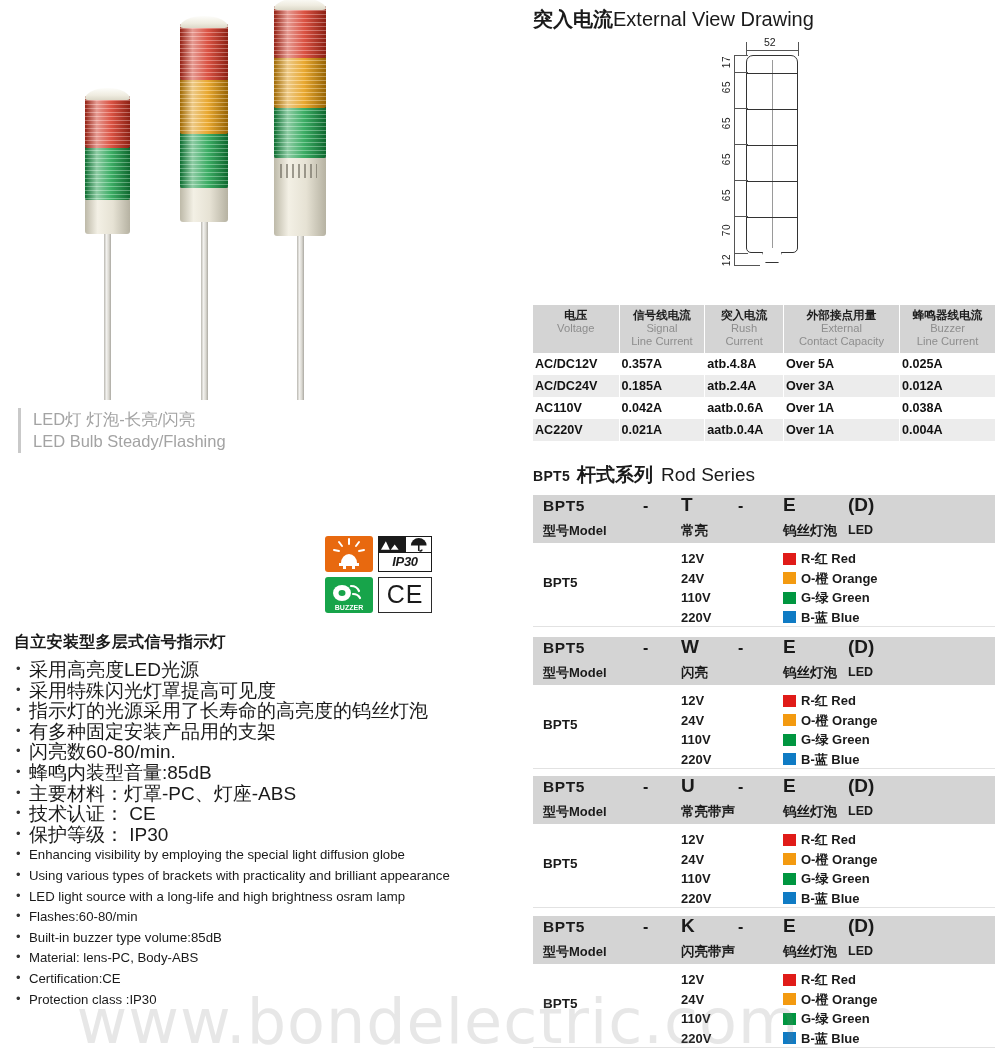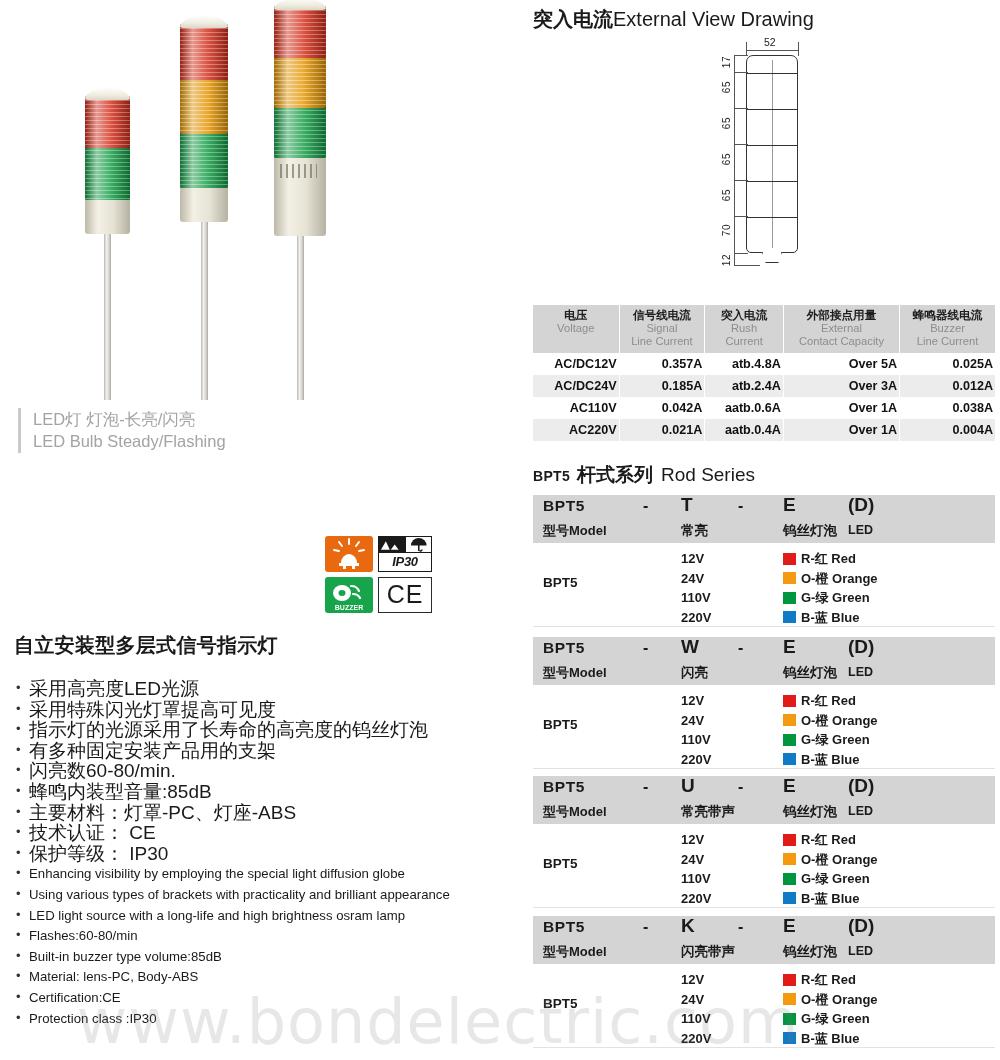--- a/index.html
+++ b/index.html
@@ -78,21 +78,21 @@
     text-align: center; letter-spacing: -.3px;
   }
   .badge-ce {
     left: 53px; top: 41px; width: 54px; height: 36px;
     border: 1.6px solid #2b2b2b; background: #fff;
     font-size: 25px; line-height: 33px; text-align: center; letter-spacing: 1px;
   }
 
   
   #spec-text { position: absolute; left: 14px; top: 632px; width: 480px; }
-  #spec-text h2 { font-size: 20px; font-weight: bold; letter-spacing: .3px; margin-bottom: 20px; }
+  #spec-text h2 { font-size: 16px; font-weight: bold; letter-spacing: .3px; margin-bottom: 7px; }
   .bullet {
     position: relative; padding-left: 15px; font-size: 13.2px;
     line-height: 19.6px; margin-bottom: 1px; text-align: justify;
   }
   .bullet::before {
     content: "\2022"; position: absolute; left: 2px; top: -1px; font-size: 13px; color: #333;
   }
   .bullet.cn { font-size: 19px; }
 
   
@@ -127,21 +127,21 @@
   #spec-table { position: absolute; left: 533px; top: 305px; width: 462px; }
   #spec-table table { border-collapse: collapse; width: 100%; }
   #spec-table th {
     background: #d4d4d4; padding: 3px 2px 5px; vertical-align: top;
     border-right: 1.5px solid #ffffff;
   }
   #spec-table th:last-child { border-right: none; }
   #spec-table th .hcn { display: block; font-size: 11.6px; font-weight: bold; color: #1e1e1e; line-height: 14px; }
   #spec-table th .hen { display: block; font-size: 11.2px; font-weight: normal; color: #8d8d8d; line-height: 13px; }
   #spec-table td {
-    text-align: right; font-size: 12.6px; font-weight: bold; color: #111;
+    text-align: left; font-size: 12.6px; font-weight: bold; color: #111;
     padding: 4px 2px; border-right: 1.5px solid #ffffff;
   }
   #spec-table td:last-child { border-right: none; }
   #spec-table tr.alt td { background: #ececec; }
   #spec-table tr.plain td { background: #ffffff; }
 
   
   #rod-title { position: absolute; left: 533px; top: 462px; white-space: nowrap; }
   #rod-title .model { font-size: 14px; font-weight: bold; letter-spacing: .3px; }
   #rod-title .cn { font-size: 19px; font-weight: bold; margin-left: 7px; }

